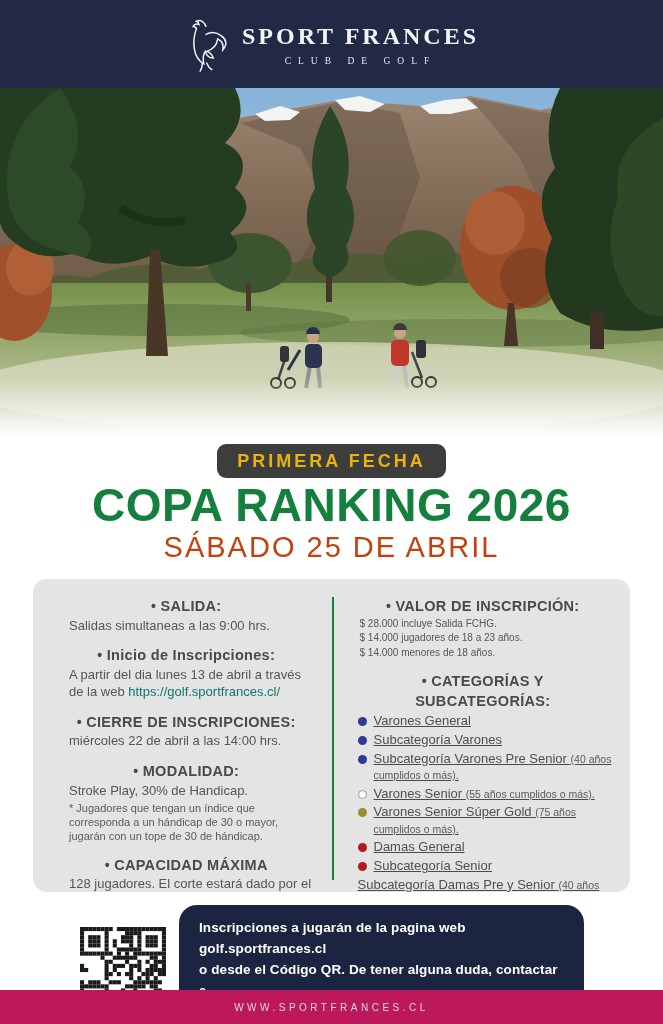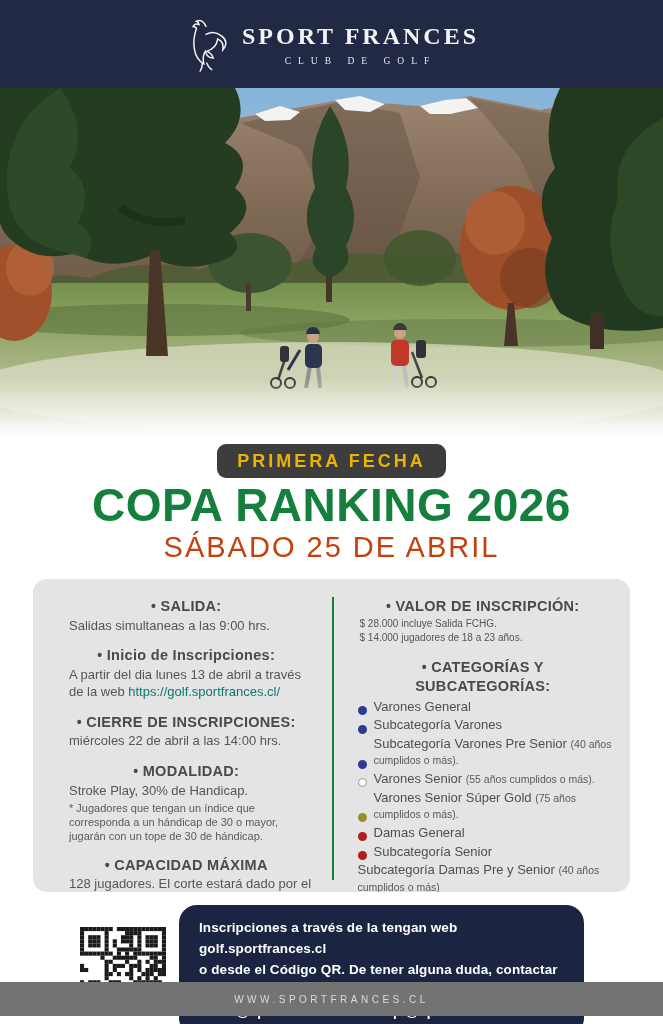--- a/index.html
+++ b/index.html
@@ -47,37 +47,37 @@
   .item { margin-bottom:12px; }
   .item-head {
     font-size:14.5px; font-weight:bold; color:#4a4a4a; letter-spacing:0.3px; line-height:1.35;text-align:center;
   }
   .item-head::before { content:"• "; font-size:14px; }
   .item-body { font-size:13px; color:#555; line-height:1.3; padding-left:10px; margin-top:1px; }
   .item-note { font-size:11px; color:#5a5a5a; line-height:1.3; padding-left:10px; margin-top:1px; }
   .weblink { color:#0f766e; text-decoration:none; }
   .valor-line { font-size:10px; color:#555; line-height:1.45; padding-left:6px; }
   .cats { margin-top:2px; padding-left:4px; }
-  .cat { display:flex; align-items:flex-end; margin-bottom:2.5px; line-height:1.25; }
+  .cat { display:flex; align-items:flex-start; margin-bottom:2.5px; line-height:1.25;text-decoration:underline; }
   .dot {
     width:9px; height:9px; border-radius:50%; flex:0 0 9px; margin:4px 7px 0 0; background:#2c3a92;
   }
   .cat-text { font-size:13px; color:#4f4f4f; }
   .cat-note { font-size:10.5px; color:#5a5a5a; }
   
   .cta-row { display:flex; align-items:center; gap:13px; margin:13px 0 0 80px; }
   .qr { width:86px; height:86px; background:#fff; }
   .cta-box {
     background:#1b2440; color:#ffffff; border-radius:18px; padding:13px 20px;
     width:405px;
   }
   .cta-line { font-size:13.5px; font-weight:bold; line-height:1.55; letter-spacing:0.1px; }
   
   .footer {
-    position:absolute; left:0; right:0; bottom:8px; height:34px; background:#737373;
+    position:absolute; left:0; right:0; bottom:0; height:34px; background:#be185d;
     display:flex; align-items:center; justify-content:center;
   }
   .footer-text { color:#d6dae4; font-size:10px; letter-spacing:3.5px; }
 </style>
 </head>
 <body>
 
 <div class="poster">
 
   <div class="header">
@@ -219,20 +219,21 @@
       <div class="item">
         <div class="item-head">CAPACIDAD MÁXIMA</div>
         <div class="item-body">128 jugadores. El corte estará dado por el orden de inscripción.</div>
       </div>
     </div>
     <div class="col col-right">
       <div class="item">
         <div class="item-head">VALOR DE INSCRIPCIÓN:</div>
         <div class="valor-line">$ 28.000 incluye Salida FCHG.</div>
         <div class="valor-line">$ 14.000 jugadores de 18 a 23 años.</div>
+        <div class="valor-line">$ 14.000 menores de 18 años.</div>
       </div>
       <div class="item">
         <div class="item-head">CATEGORÍAS Y SUBCATEGORÍAS:</div>
         <div class="cats">
           <div class="cat">
             <span class="dot" style="background: rgb(44, 58, 146);"></span>
             <span class="cat-text"><span>Varones General</span></span>
           </div>
           <div class="cat">
             <span class="dot" style="background: rgb(44, 58, 146);"></span>
@@ -504,21 +505,21 @@
         <rect x="8" y="20" width="1" height="1" fill="#1a1a1a"></rect>
         <rect x="11" y="20" width="1" height="1" fill="#1a1a1a"></rect>
         <rect x="12" y="20" width="1" height="1" fill="#1a1a1a"></rect>
         <rect x="13" y="20" width="1" height="1" fill="#1a1a1a"></rect>
         <rect x="15" y="20" width="1" height="1" fill="#1a1a1a"></rect>
         <rect x="17" y="20" width="1" height="1" fill="#1a1a1a"></rect>
         <rect x="18" y="20" width="1" height="1" fill="#1a1a1a"></rect>
         <rect x="19" y="20" width="1" height="1" fill="#1a1a1a"></rect>
       </svg>
     <div class="cta-box">
-      <div class="cta-line">Inscripciones a través de la tengan web golf.sportfrances.cl</div>
+      <div class="cta-line">Inscripciones a jugarán de la pagina web golf.sportfrances.cl</div>
       <div class="cta-line">o desde el Código QR. De tener alguna duda, contactar a</div>
       <div class="cta-line">rrivas@sportfrances.cl o fhaupt@sportfrances.cl</div>
     </div>
   </div>
 
   <div class="footer">
     <span class="footer-text">WWW.SPORTFRANCES.CL</span>
   </div>
 
 </div>

